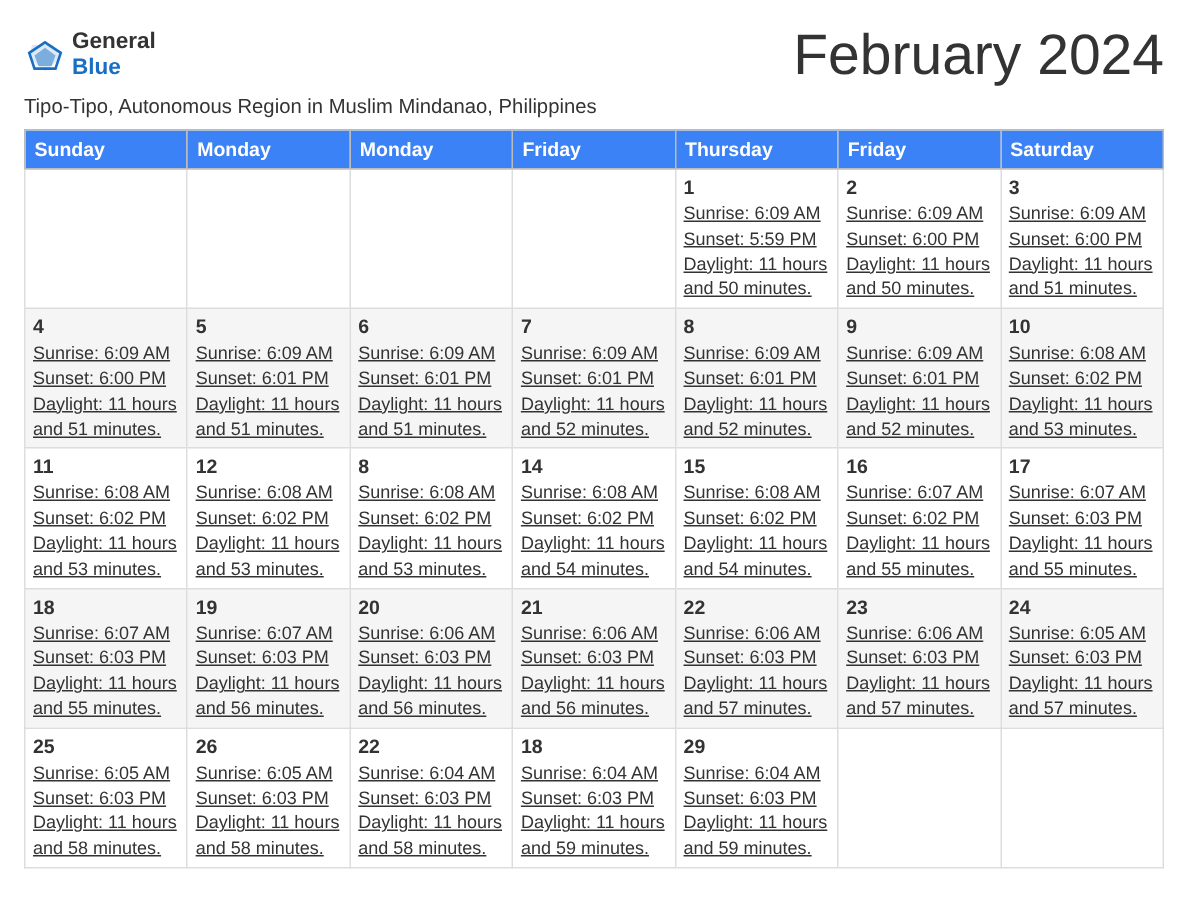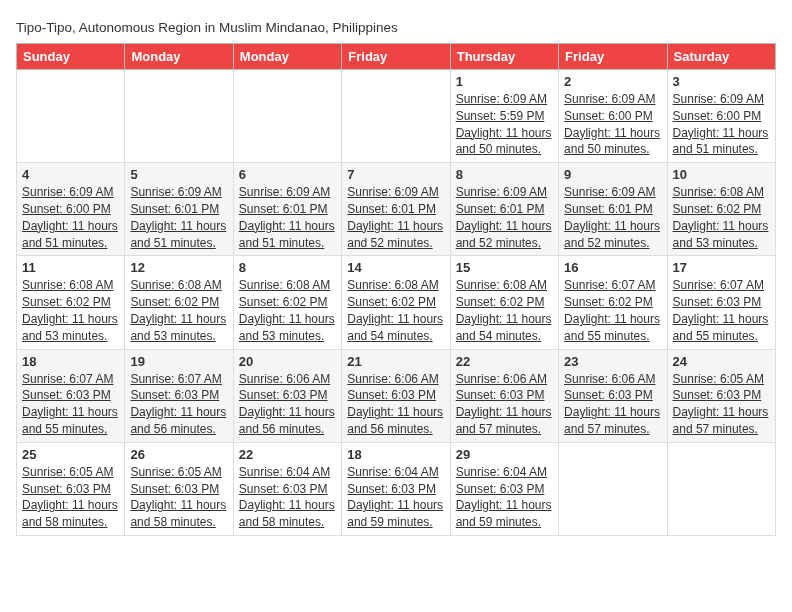--- a/index.html
+++ b/index.html
@@ -53,21 +53,21 @@
       font-size: 13.5px;
       color: #333;
       margin-bottom: 8px;
     }
     table {
       width: 100%;
       border-collapse: collapse;
       table-layout: fixed;
     }
     thead tr th {
-      background-color: #ef4444;
+      background-color: #3b82f6;
       color: #fff;
       text-align: left;
       padding: 5px 6px;
       font-size: 13px;
       font-weight: bold;
       border: 1px solid #bbb;
     }
     tbody tr td {
       vertical-align: top;
       padding: 4px 5px;
@@ -95,20 +95,35 @@
       text-decoration: underline;
     }
     .empty-cell {
       background: #fff !important;
     }
   </style>
 </head>
 <body>
 
 <div class="header-area">
+  <div class="logo">
+    <svg class="logo-icon" viewBox="0 0 32 32">
+      <rect width="32" height="32" rx="4" fill="#fff"></rect>
+      <polygon points="6,8 22,8 28,18 16,28 4,18" fill="#1a6fc4" opacity="0.15"></polygon>
+      <polygon points="16,6 28,14 24,26 8,26 4,14" fill="none" stroke="#1a6fc4" stroke-width="2"></polygon>
+      <polygon points="16,10 24,16 21,24 11,24 8,16" fill="#1a6fc4" opacity="0.5"></polygon>
+    </svg>
+    <div class="logo-text">
+      <span class="logo-general">General</span>
+      <span class="logo-blue">Blue</span>
+    </div>
+  </div>
+  <div class="title-block">
+    <div class="month-year">February 2024</div>
+  </div>
 </div>
 
 <div class="subtitle">Tipo-Tipo, Autonomous Region in Muslim Mindanao, Philippines</div>
 
 <table>
   <thead>
     <tr>
     <th>Sunday</th>
         <th>Monday</th>
         <th>Monday</th>

